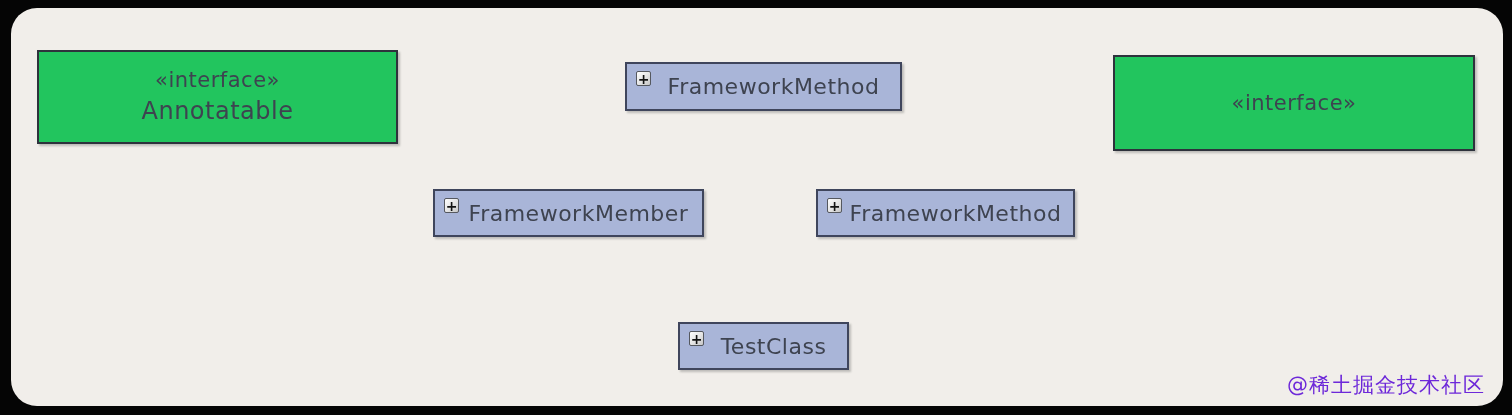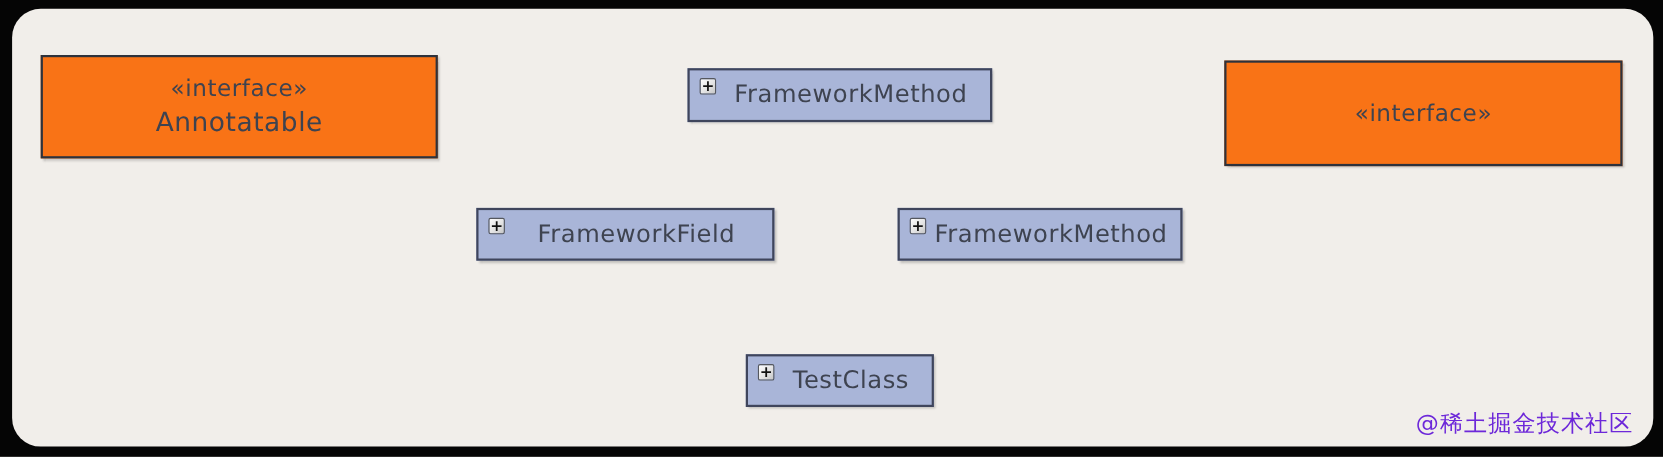--- a/index.html
+++ b/index.html
@@ -18,21 +18,21 @@
     background: #f1eeea;
     border-radius: 26px;
   }
   .node {
     position: absolute;
     box-sizing: border-box;
     color: #3e4350;
     box-shadow: 2px 2px 2px rgba(60,60,60,0.28);
   }
   .iface {
-    background: #f97316;
+    background: #22c55e;
     border: 2px solid #2e323c;
     display: flex;
     flex-direction: column;
     align-items: center;
     justify-content: center;
     text-align: center;
     line-height: 1.38;
   }
   .iface .stereo { font-size: 21px; font-weight: 400; letter-spacing: 0.5px; }
   .iface .iname  { font-size: 24px; font-weight: 400; letter-spacing: 0.5px; }
@@ -92,21 +92,21 @@
       <span class="plus-btn">+</span>
       <span class="cname">FrameworkMethod</span>
     </div>
 
     <div class="node iface" id="node-member-value-consumer">
       <div class="stereo">«interface»</div>
     </div>
 
     <div class="node clazz" id="node-framework-method">
       <span class="plus-btn">+</span>
-      <span class="cname">FrameworkField</span>
+      <span class="cname">FrameworkMember</span>
     </div>
 
     <div class="node clazz" id="node-framework-field">
       <span class="plus-btn">+</span>
       <span class="cname">FrameworkMethod</span>
     </div>
 
     <div class="node clazz" id="node-test-class">
       <span class="plus-btn">+</span>
       <span class="cname">TestClass</span>

